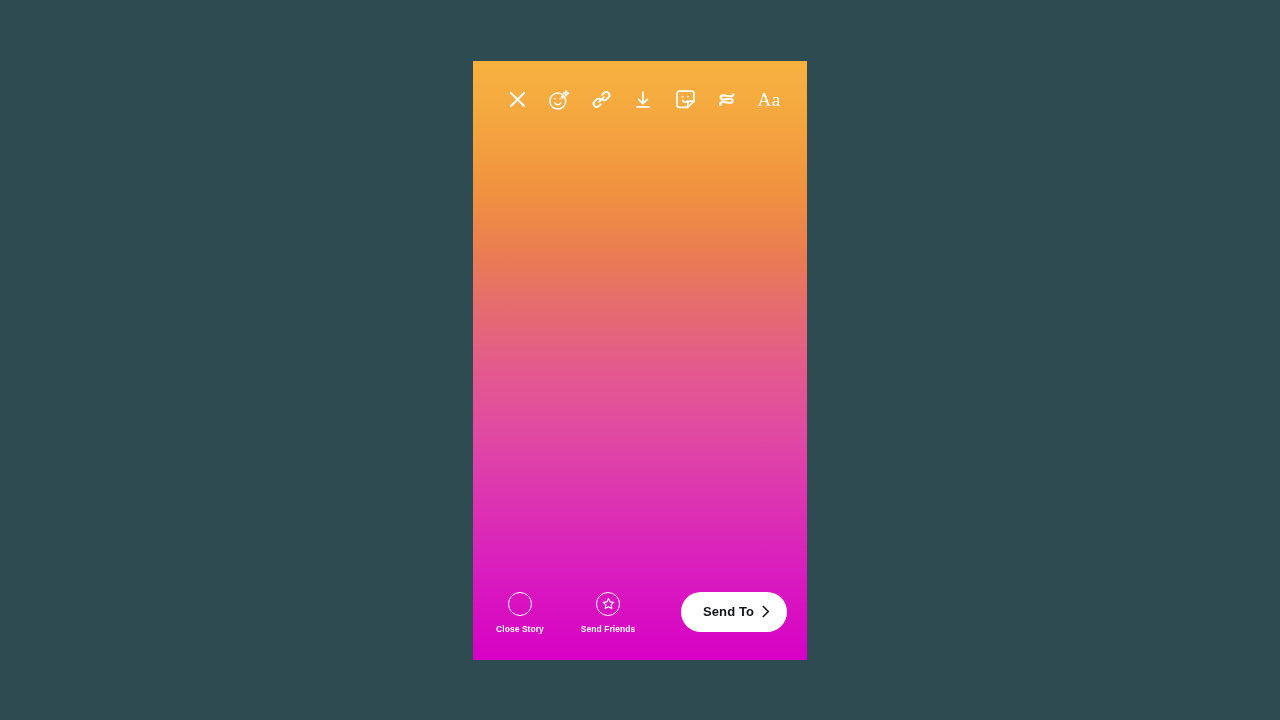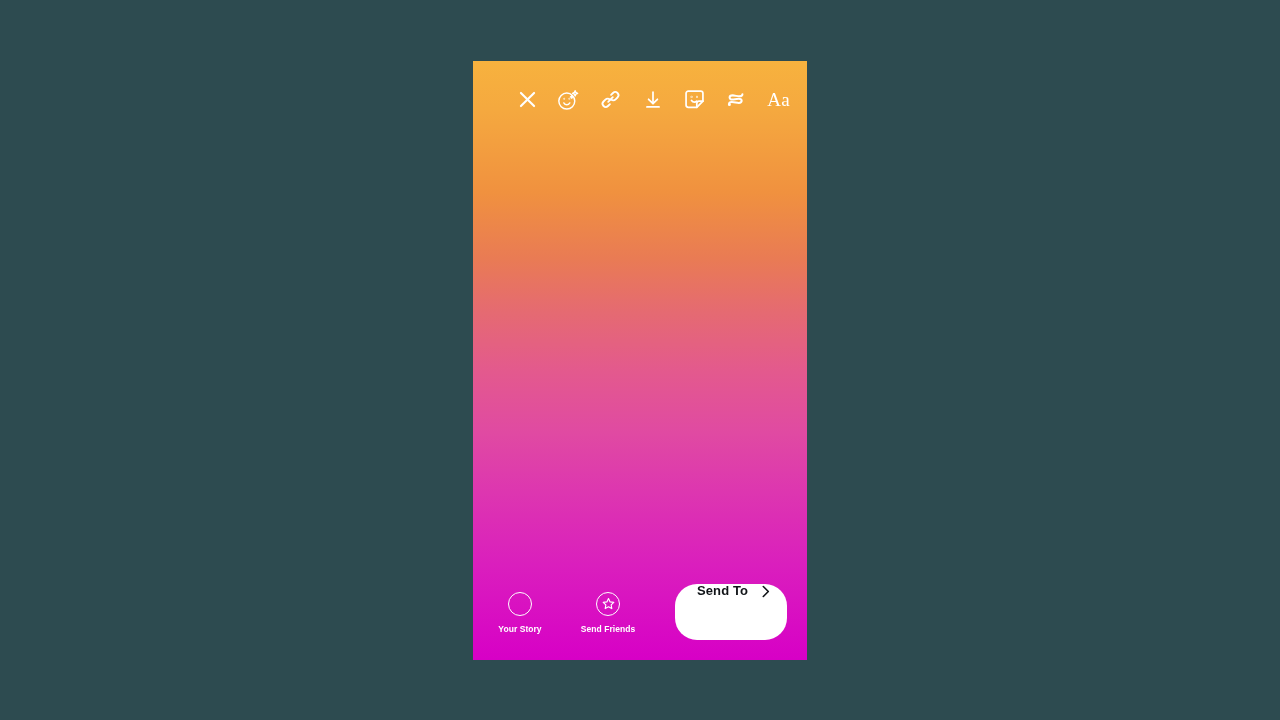--- a/index.html
+++ b/index.html
@@ -48,21 +48,21 @@
     align-items: center;
     padding-left: 23px;
     gap: 0px;
   }
 
   .tool-btn {
     width: 42px;
     height: 42px;
     display: flex;
     align-items: center;
-    justify-content: flex-end;
+    justify-content: center;
     cursor: pointer;
     background: none;
     border: none;
     flex: 0 0 auto;
   }
 
   .tool-btn svg { display: block; }
 
   .tool-text {
     color: #ffffff;
@@ -117,24 +117,25 @@
     white-space: nowrap;
     line-height: 1;
     user-select: none;
   }
 
   #send-to-button {
     margin-left: auto;
     background: #ffffff;
     border: none;
     border-radius: 22px;
-    height: 56px;
+    height: 40px;
     padding: 0 14px 0 22px;
     display: flex;
-    gap: 10px;
+    align-items: center;
+    gap: 4px;
     cursor: pointer;
     margin-bottom: 6px;
   }
 
   #send-to-button .send-label {
     color: #111418;
     font-size: 13px;
     font-weight: bold;
     letter-spacing: 0.1px;
     line-height: 1;
@@ -217,21 +218,21 @@
       <span class="tool-text">Aa</span>
     </button>
   </div>
 
   <div id="bottom-bar">
 
     <div class="audience-group">
 
       <div class="audience-item">
         <div class="audience-ring"></div>
-        <span class="audience-label">Your Story</span>
+        <span class="audience-label">Close Story</span>
       </div>
 
       <div class="audience-item">
         <div class="audience-ring">
           <svg width="13" height="13" viewBox="0 0 24 24" fill="none" stroke="#ffffff" stroke-width="2.1" stroke-linejoin="round">
             <polygon points="12,2.8 15.0,9.1 21.8,10.0 16.9,14.7 18.1,21.4 12,18.2 5.9,21.4 7.1,14.7 2.2,10.0 9.0,9.1"></polygon>
           </svg>
         </div>
         <span class="audience-label">Send Friends</span>
       </div>

